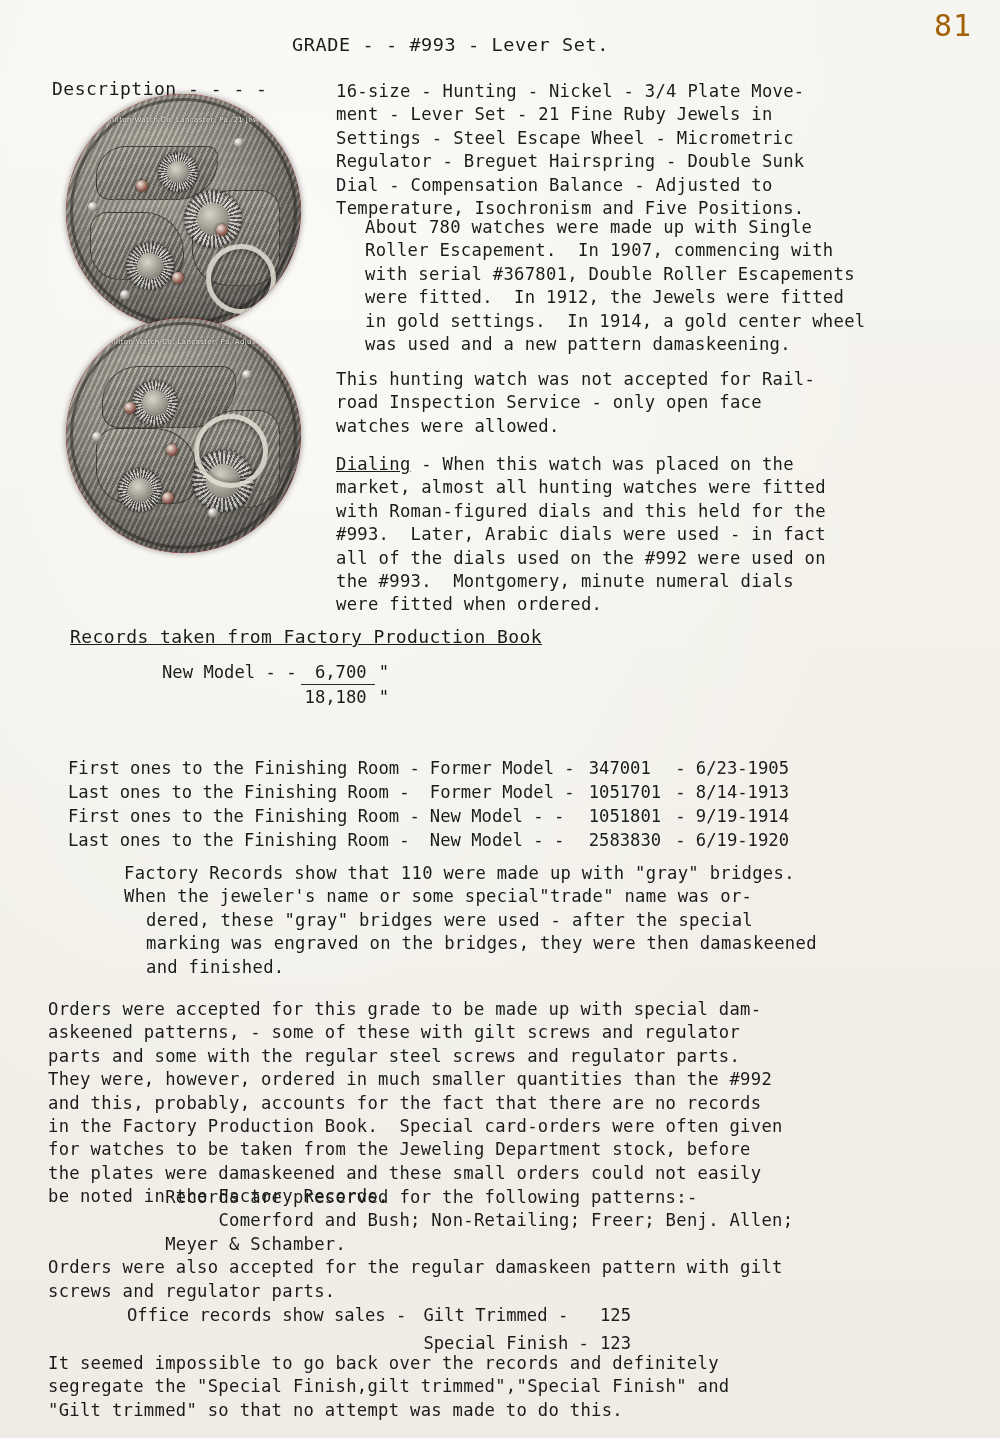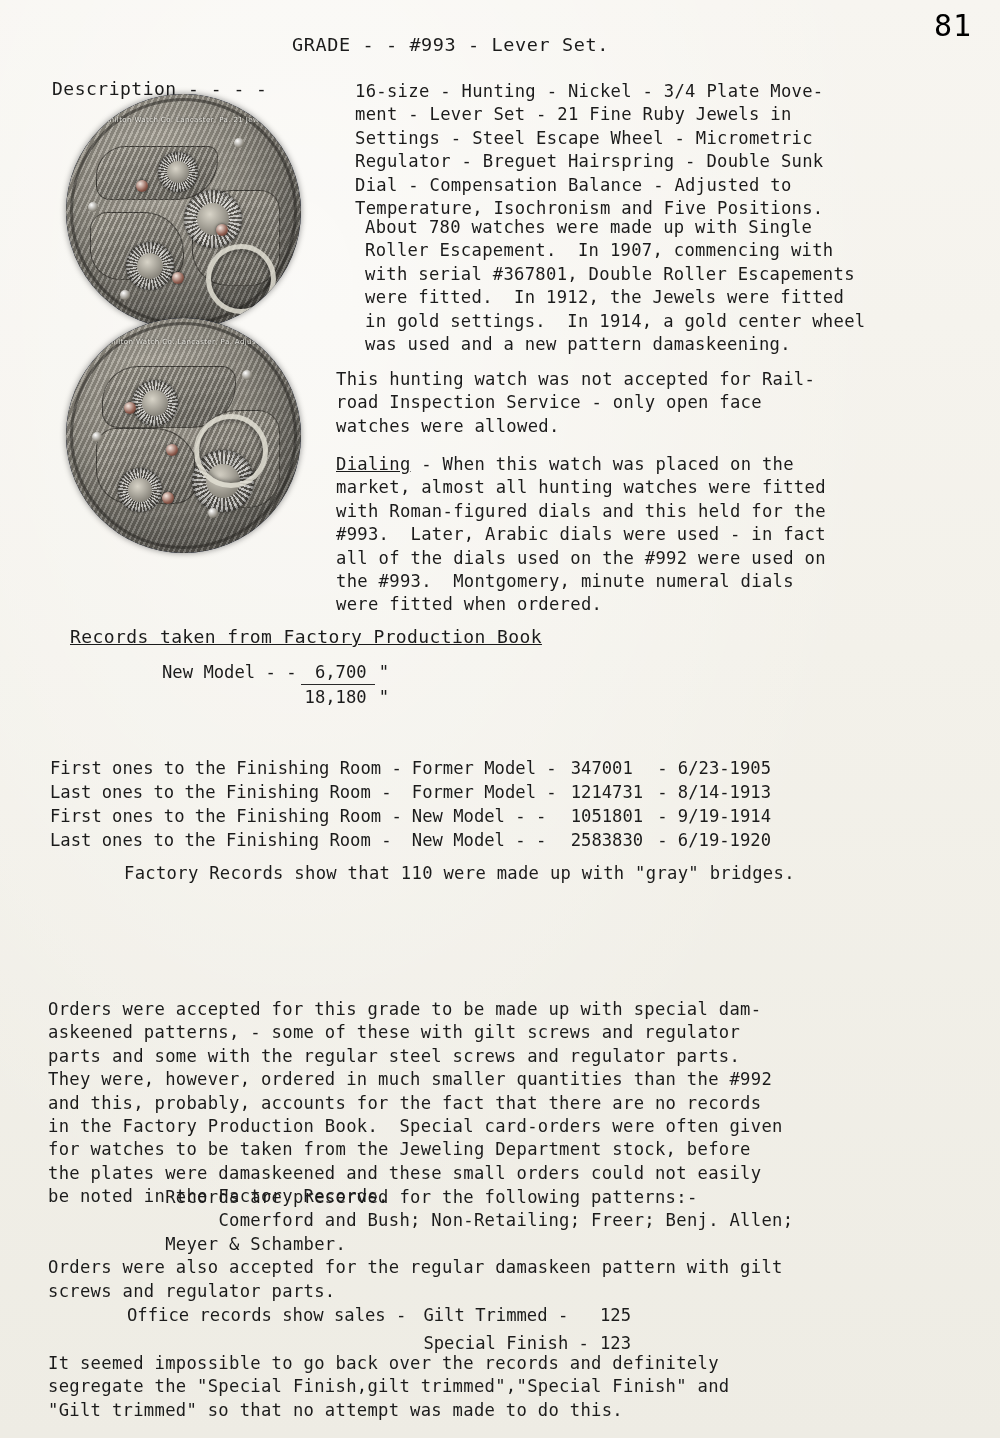--- a/index.html
+++ b/index.html
@@ -24,21 +24,21 @@
       radial-gradient(ellipse at 30% 20%, rgba(255,255,255,0.55), rgba(0,0,0,0) 60%),
       linear-gradient(180deg, #f7f5f0 0%, #f3f1ea 45%, #eeece4 100%);
     pointer-events: none;
   }
   .page-number {
     position: absolute;
     top: 8px;
     right: 28px;
     font-size: 30px;
     letter-spacing: 1px;
-    color: #000000;
+    color: #a16207;
     font-family: "DejaVu Sans Mono", monospace;
   }
   .grade-title {
     position: absolute;
     top: 34px;
     left: 292px;
     font-size: 18.5px;
     letter-spacing: 0.6px;
     white-space: nowrap;
   }
@@ -48,21 +48,21 @@
     left: 52px;
     font-size: 18px;
     letter-spacing: 0.5px;
     white-space: nowrap;
   }
   
   .movement {
     position: absolute;
     border-radius: 50%;
     overflow: hidden;
-    background: #0f172a;
+    background: #b91c1c;
     box-shadow: 0 0 6px rgba(0,0,0,0.45);
   }
   .movement .plate {
     position: absolute;
     inset: 0;
     border-radius: 50%;
     background:
       repeating-linear-gradient(115deg, rgba(255,255,255,0.16) 0 2px, rgba(0,0,0,0.16) 2px 5px),
       radial-gradient(circle at 38% 30%, #b9b4a8 0%, #8e8a80 42%, #55534d 78%, #2e2c29 100%);
   }
@@ -124,21 +124,21 @@
   #movement-bottom { top: 318px; left: 66px; width: 235px; height: 235px; }
 
   
   .txt {
     position: absolute;
     font-size: 17.2px;
     line-height: 23.4px;
     letter-spacing: 0.3px;
     white-space: pre-wrap;
   }
-  #desc-block { top: 80px; left: 355px; width: 640px; }
+  #desc-block { top: 80px; left: 336px; width: 640px; }
   #para-production { top: 216px; left: 336px; width: 640px; margin-left: 29px; }
   #para-hunting { top: 368px; left: 336px; width: 640px; }
   #dialing-block { top: 453px; left: 336px; width: 640px; }
   .dialing-head {
     text-decoration: underline;
   }
   #records-head {
     position: absolute;
     top: 626px;
     left: 50px;
@@ -157,21 +157,21 @@
     line-height: 24px;
   }
   .totals table { border-collapse: collapse; }
   .totals td { padding: 0 4px; white-space: nowrap; }
   .totals .num { text-align: right; padding-right: 8px; }
   .totals .ruled { border-top: 1.6px solid #2a2a2a; }
   
   .finishing {
     position: absolute;
     top: 756px;
-    left: 50px;
+    left: 68px;
     font-size: 17.2px;
     line-height: 24px;
   }
   .finishing table { border-collapse: collapse; }
   .finishing td { padding: 0; white-space: nowrap; }
   .finishing td.lbl { padding-right: 10px; }
   .finishing td.model { padding-right: 14px; }
   .finishing td.serial { padding-right: 14px; }
 
   #para-gray { top: 862px; left: 124px; width: 860px; font-size: 17.2px; }
@@ -287,41 +287,44 @@
       <tbody>
           <tr>
         <td class="lbl">First ones to the Finishing Room -</td>
         <td class="model">Former Model -</td>
         <td class="serial">347001</td>
         <td>- <span>6/23-1905</span></td>
       </tr>
       <tr>
         <td class="lbl">Last ones to the Finishing Room -</td>
         <td class="model">Former Model -</td>
-        <td class="serial">1214731</td>
+        <td class="serial">1051701</td>
         <td>- <span>8/14-1913</span></td>
       </tr>
       <tr>
         <td class="lbl">First ones to the Finishing Room -</td>
         <td class="model">New Model - -</td>
         <td class="serial">1051801</td>
         <td>- <span>9/19-1914</span></td>
       </tr>
       <tr>
         <td class="lbl">Last ones to the Finishing Room -</td>
         <td class="model">New Model - -</td>
         <td class="serial">2583830</td>
         <td>- <span>6/19-1920</span></td>
       </tr>
     </tbody>
       </table>
   </div>
 
   <div class="txt" id="para-gray"><span>Factory Records show that 110 were made up with "gray" bridges.</span>
-</div>
+<span class="indent2">When the jeweler's name or some special"trade" name was or-
+dered, these "gray" bridges were used - after the special
+marking was engraved on the bridges, they were then damaskeened
+and finished.</span></div>
 
   <div class="txt" id="para-orders">Orders were accepted for this grade to be made up with special dam-
 askeened patterns, - some of these with gilt screws and regulator
 parts and some with the regular steel screws and regulator parts.
 They were, however, ordered in much smaller quantities than the #992
 and this, probably, accounts for the fact that there are no records
 in the Factory Production Book.  Special card-orders were often given
 for watches to be taken from the Jeweling Department stock, before
 the plates were damaskeened and these small orders could not easily
 be noted in the Factory Records.</div>

